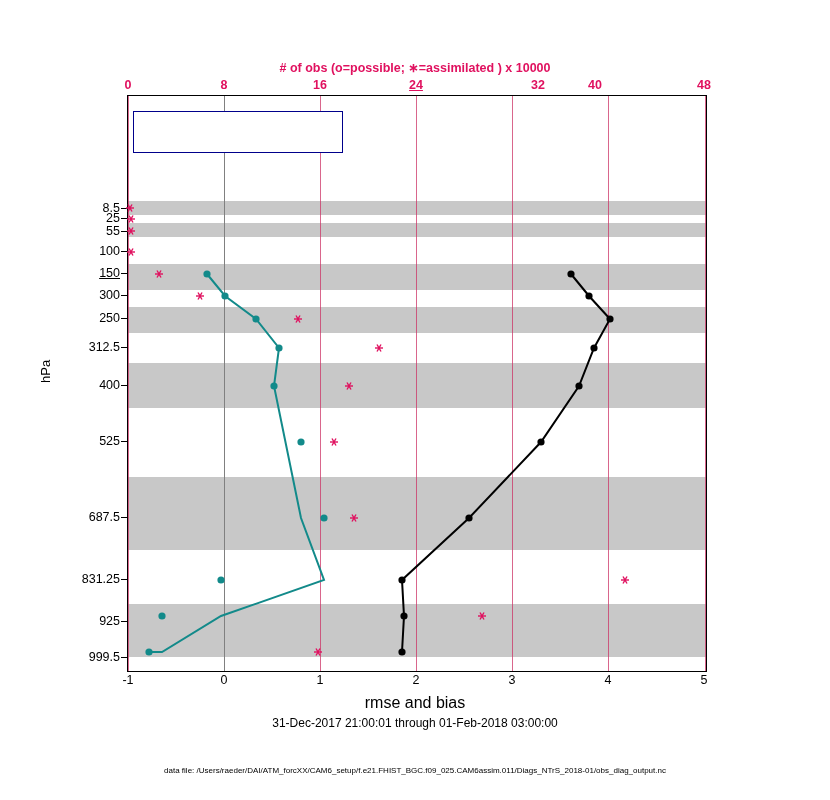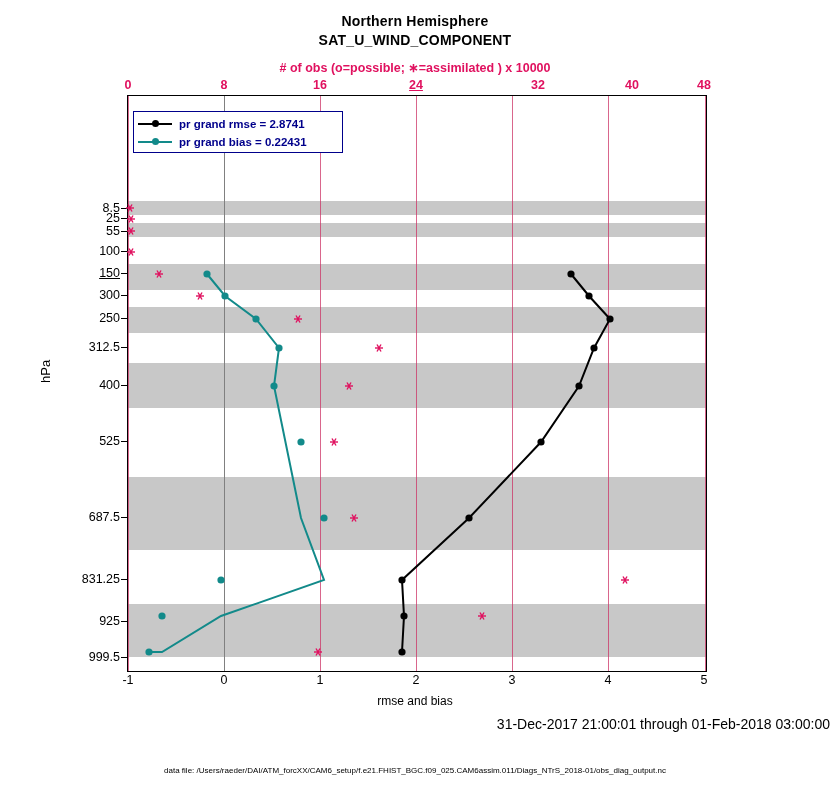--- a/index.html
+++ b/index.html
@@ -111,29 +111,29 @@
     transform: rotate(-90deg);
     transform-origin: left top;
     color: #000;
   }
   .xlabel {
     position: absolute;
     left: 0;
     top: 694px;
     width: 830px;
     text-align: center;
+    font-size: 16px;
+  }
+  .date-range {
+    position: absolute;
+    left: 0;
+    top: 716px;
+    width: 830px;
+    text-align: center;
     font-size: 12px;
-  }
-  .date-range {
-    position: absolute;
-    left: 0;
-    top: 716px;
-    width: 830px;
-    text-align: right;
-    font-size: 14px;
   }
   .datafile {
     position: absolute;
     left: 0;
     top: 766px;
     width: 830px;
     text-align: center;
     font-size: 8px;
     color: #000;
   }
@@ -181,33 +181,29 @@
     width: 578px;
     height: 575px;
     overflow: visible;
   }
 </style>
 </head>
 <body>
 
 <div id="figure">
 
-  <div class="title-block">
-    <div class="title-line">Northern Hemisphere</div>
-    <div class="title-line">SAT_U_WIND_COMPONENT</div>
-  </div>
 
   <div class="top-axis-label"># of obs (o=possible; ∗=assimilated ) x 10000</div>
 
   <div class="xtick-top" style="left:128px;">0</div>
   <div class="xtick-top" style="left:224px;">8</div>
   <div class="xtick-top" style="left:320px;">16</div>
   <div class="xtick-top" style="left:416px;text-decoration:underline;">24</div>
   <div class="xtick-top" style="left:512px;margin-left:26px;">32</div>
-  <div class="xtick-top" style="left:632px;">40</div>
+  <div class="xtick-top" style="left:595px;">40</div>
   <div class="xtick-top" style="left:704px;">48</div>
 
   <div class="xtick-bottom" style="left:128px;">-1</div>
   <div class="xtick-bottom" style="left:224px;">0</div>
   <div class="xtick-bottom" style="left:320px;">1</div>
   <div class="xtick-bottom" style="left:416px;">2</div>
   <div class="xtick-bottom" style="left:512px;">3</div>
   <div class="xtick-bottom" style="left:608px;">4</div>
   <div class="xtick-bottom" style="left:704px;">5</div>
 
@@ -361,30 +357,18 @@
         <g transform="translate(190,556)">
             <line x1="-4" y1="0" x2="4" y2="0"></line>
             <line x1="-2" y1="-3.5" x2="2" y2="3.5"></line>
             <line x1="2" y1="-3.5" x2="-2" y2="3.5"></line>
           </g>
       </g>
     </svg>
   </div>
 
   <div class="legend">
-    <div class="legend-row r1">
-      <span class="legend-line" style="background:#000000;">
-        <span class="legend-dot" style="background:#000000;"></span>
-      </span>
-      <span class="legend-text">pr grand rmse = 2.8741</span>
-    </div>
-    <div class="legend-row r2">
-      <span class="legend-line" style="background:#128a8a;">
-        <span class="legend-dot" style="background:#128a8a;"></span>
-      </span>
-      <span class="legend-text">pr grand bias = 0.22431</span>
-    </div>
   </div>
 
   <div class="xlabel">rmse and bias</div>
   <div class="date-range">31-Dec-2017 21:00:01 through 01-Feb-2018 03:00:00</div>
   <div class="datafile">data file: /Users/raeder/DAI/ATM_forcXX/CAM6_setup/f.e21.FHIST_BGC.f09_025.CAM6assim.011/Diags_NTrS_2018-01/obs_diag_output.nc</div>
 </div>
 
 </body></html>

